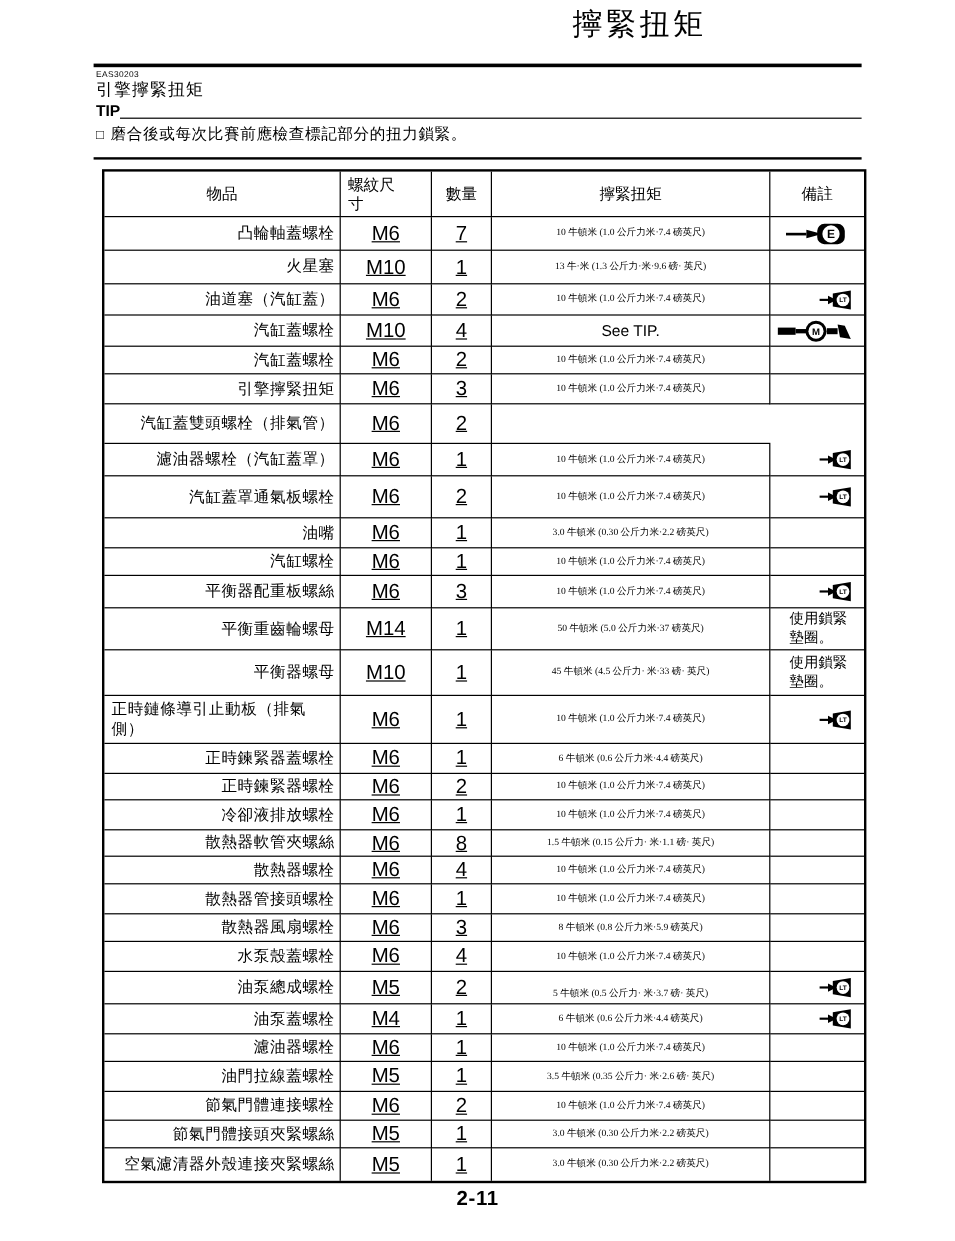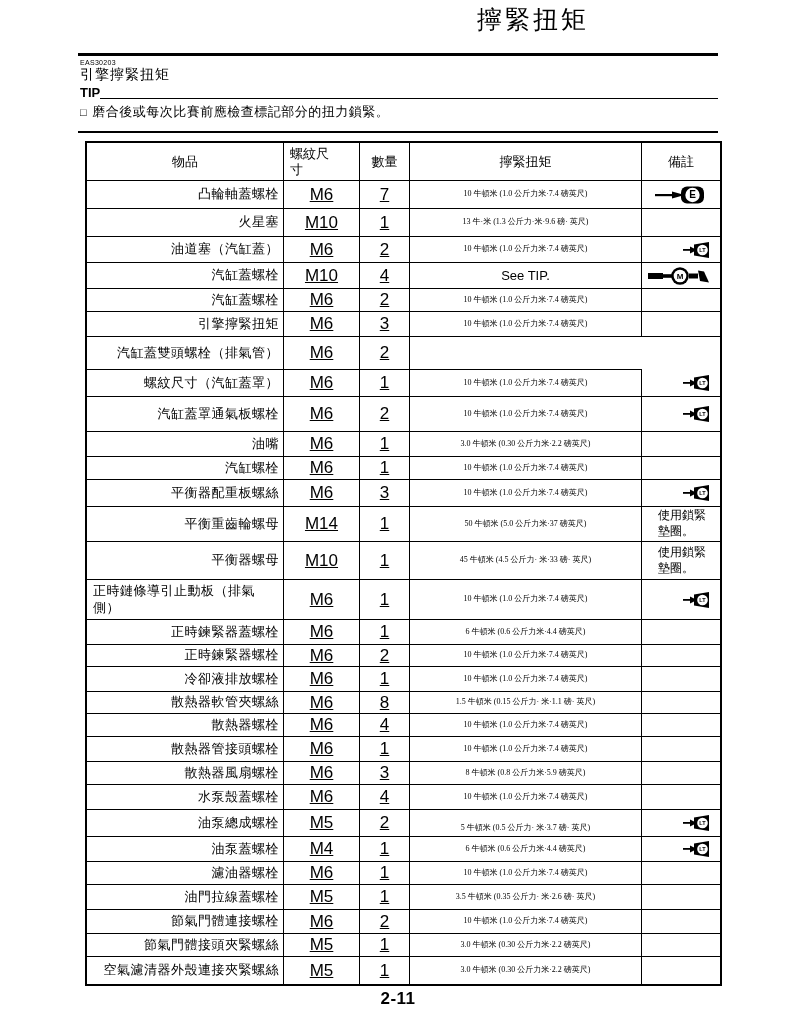--- a/index.html
+++ b/index.html
@@ -211,21 +211,21 @@
           <div class="cell size-cell" style="min-height: 33px;">
             <span>M6</span>
           </div>
           <div class="cell qty-cell" style="min-height: 33px;">
             <span>2</span>
           </div>
           <div class="cell remark-cell" style="min-height: 33px;"></div>
         </div>
         <div class="trow">
           <div class="cell item-cell" style="min-height: 27px;">
-            <span>螺紋尺寸（汽缸蓋罩）</span>
+            <span>濾油器螺栓（汽缸蓋罩）</span>
           </div>
           <div class="cell size-cell" style="min-height: 27px;">
             <span>M6</span>
           </div>
           <div class="cell qty-cell" style="min-height: 27px;">
             <span>1</span>
           </div>
           <div class="cell torque-cell" style="min-height: 27px;">
             <span class="tq">10 牛頓米 (1.0 公斤力米·7.4 磅英尺)</span>
           </div>

